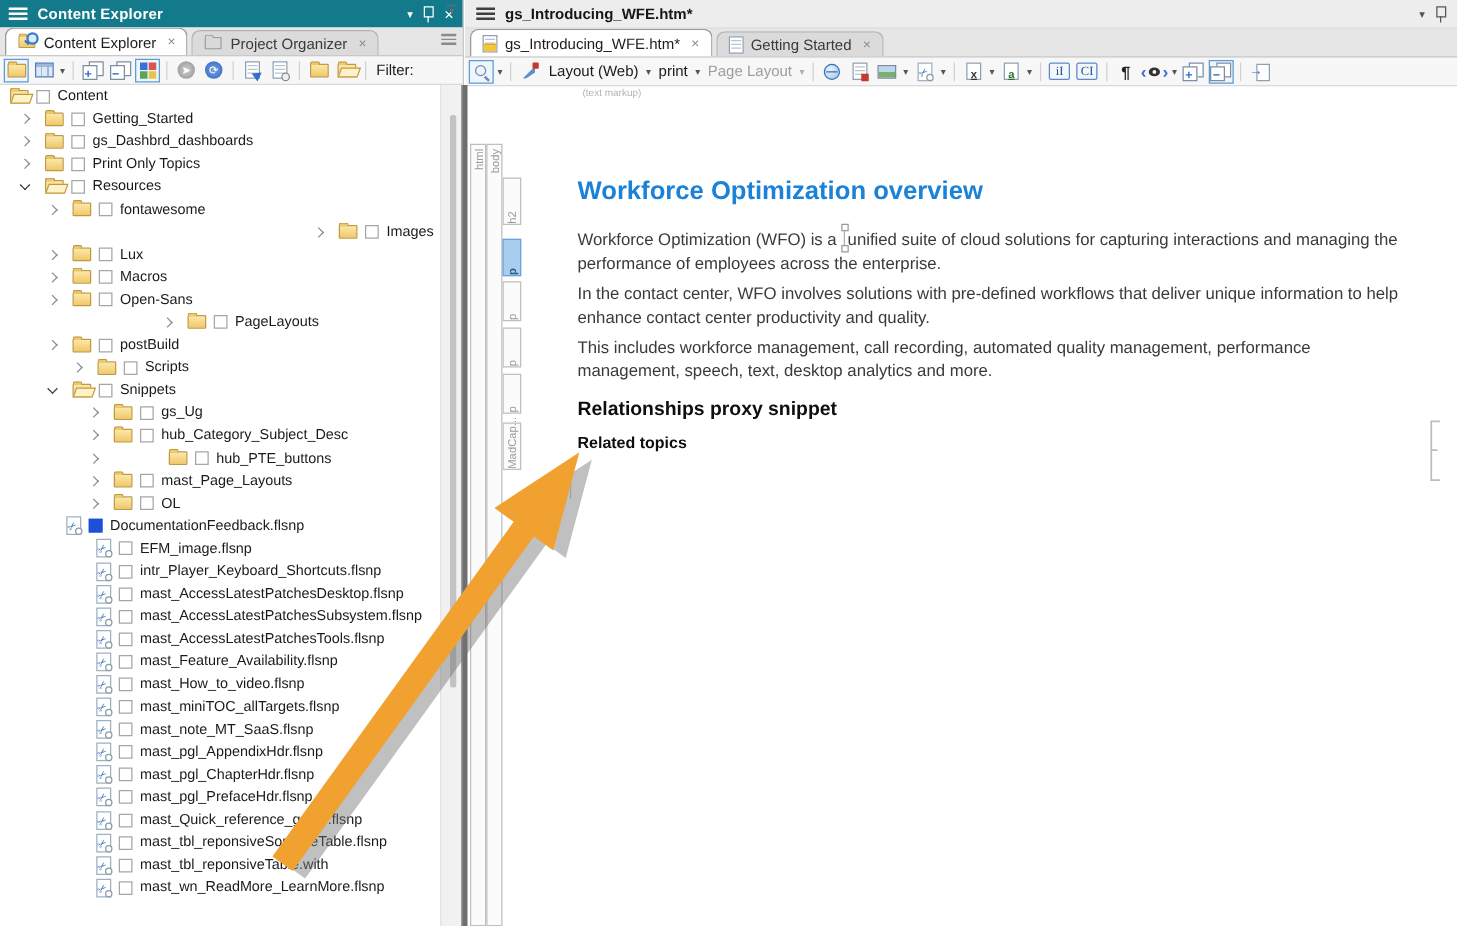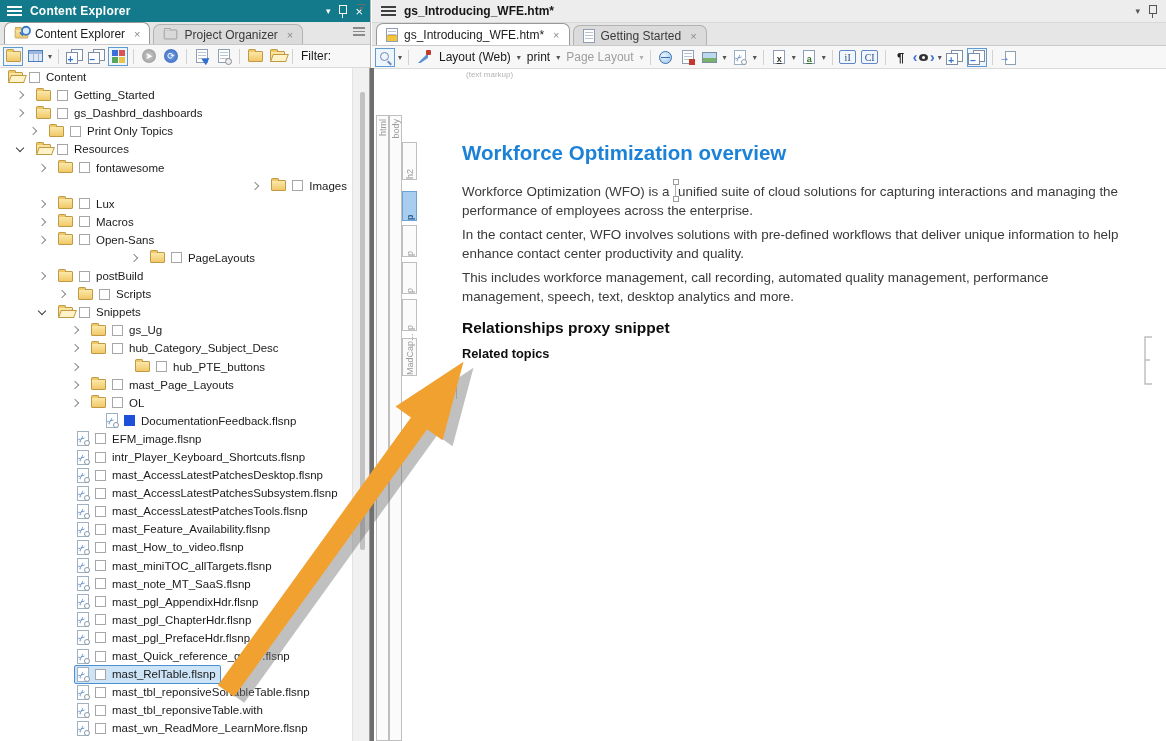--- a/index.html
+++ b/index.html
@@ -249,21 +249,21 @@
           </span>
         </div>
         <div class="trow" style="padding-left: 17px;">
           <span class="chev"></span>
           <span class="tin">
             <span class="fold"></span>
             <span class="chk"></span>
             <span>gs_Dashbrd_dashboards</span>
           </span>
         </div>
-        <div class="trow" style="padding-left: 30px;">
+        <div class="trow" style="padding-left: 17px;">
           <span class="chev"></span>
           <span class="tin">
             <span class="fold"></span>
             <span class="chk"></span>
             <span>Print Only Topics</span>
           </span>
         </div>
         <div class="trow" style="padding-left: 17px;">
           <span class="chev open"></span>
           <span class="tin">
@@ -377,21 +377,21 @@
           </span>
         </div>
         <div class="trow" style="padding-left: 72px;">
           <span class="chev"></span>
           <span class="tin">
             <span class="fold"></span>
             <span class="chk"></span>
             <span>OL</span>
           </span>
         </div>
-        <div class="trow" style="padding-left: 103px;">
+        <div class="trow" style="padding-left: 50px;">
           <span class="tin">
             <span class="fic"></span>
             <span class="chk blue"></span>
             <span>DocumentationFeedback.flsnp</span>
           </span>
         </div>
         <div class="trow" style="padding-left: 74px;">
           <span class="tin">
             <span class="fic"></span>
             <span class="chk"></span>
@@ -473,27 +473,20 @@
             <span class="fic"></span>
             <span class="chk"></span>
             <span>mast_pgl_PrefaceHdr.flsnp</span>
           </span>
         </div>
         <div class="trow" style="padding-left: 74px;">
           <span class="tin">
             <span class="fic"></span>
             <span class="chk"></span>
             <span>mast_Quick_reference_guide.flsnp</span>
-          </span>
-        </div>
-        <div class="trow" style="padding-left: 74px;">
-          <span class="tin sel">
-            <span class="fic"></span>
-            <span class="chk"></span>
-            <span>mast_RelTable.flsnp</span>
           </span>
         </div>
         <div class="trow" style="padding-left: 74px;">
           <span class="tin">
             <span class="fic"></span>
             <span class="chk"></span>
             <span>mast_tbl_reponsiveSortableTable.flsnp</span>
           </span>
         </div>
         <div class="trow" style="padding-left: 74px;">

